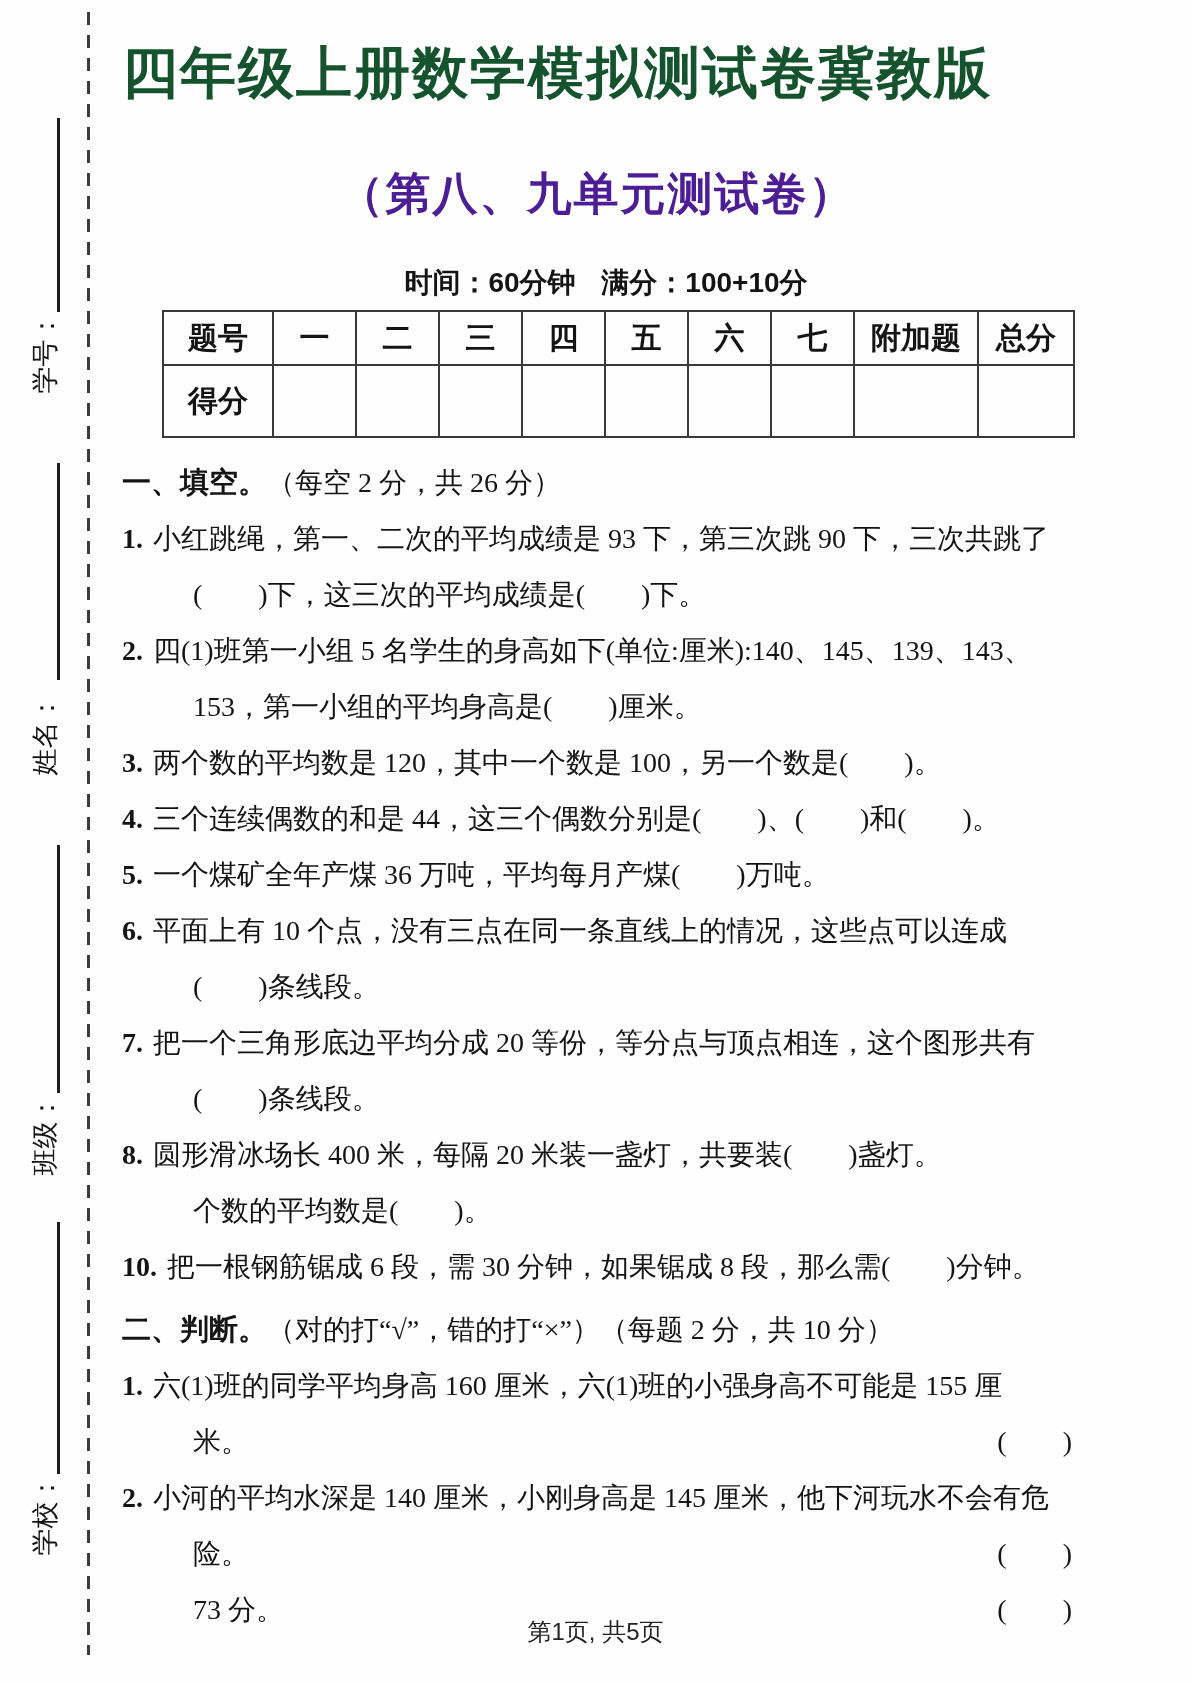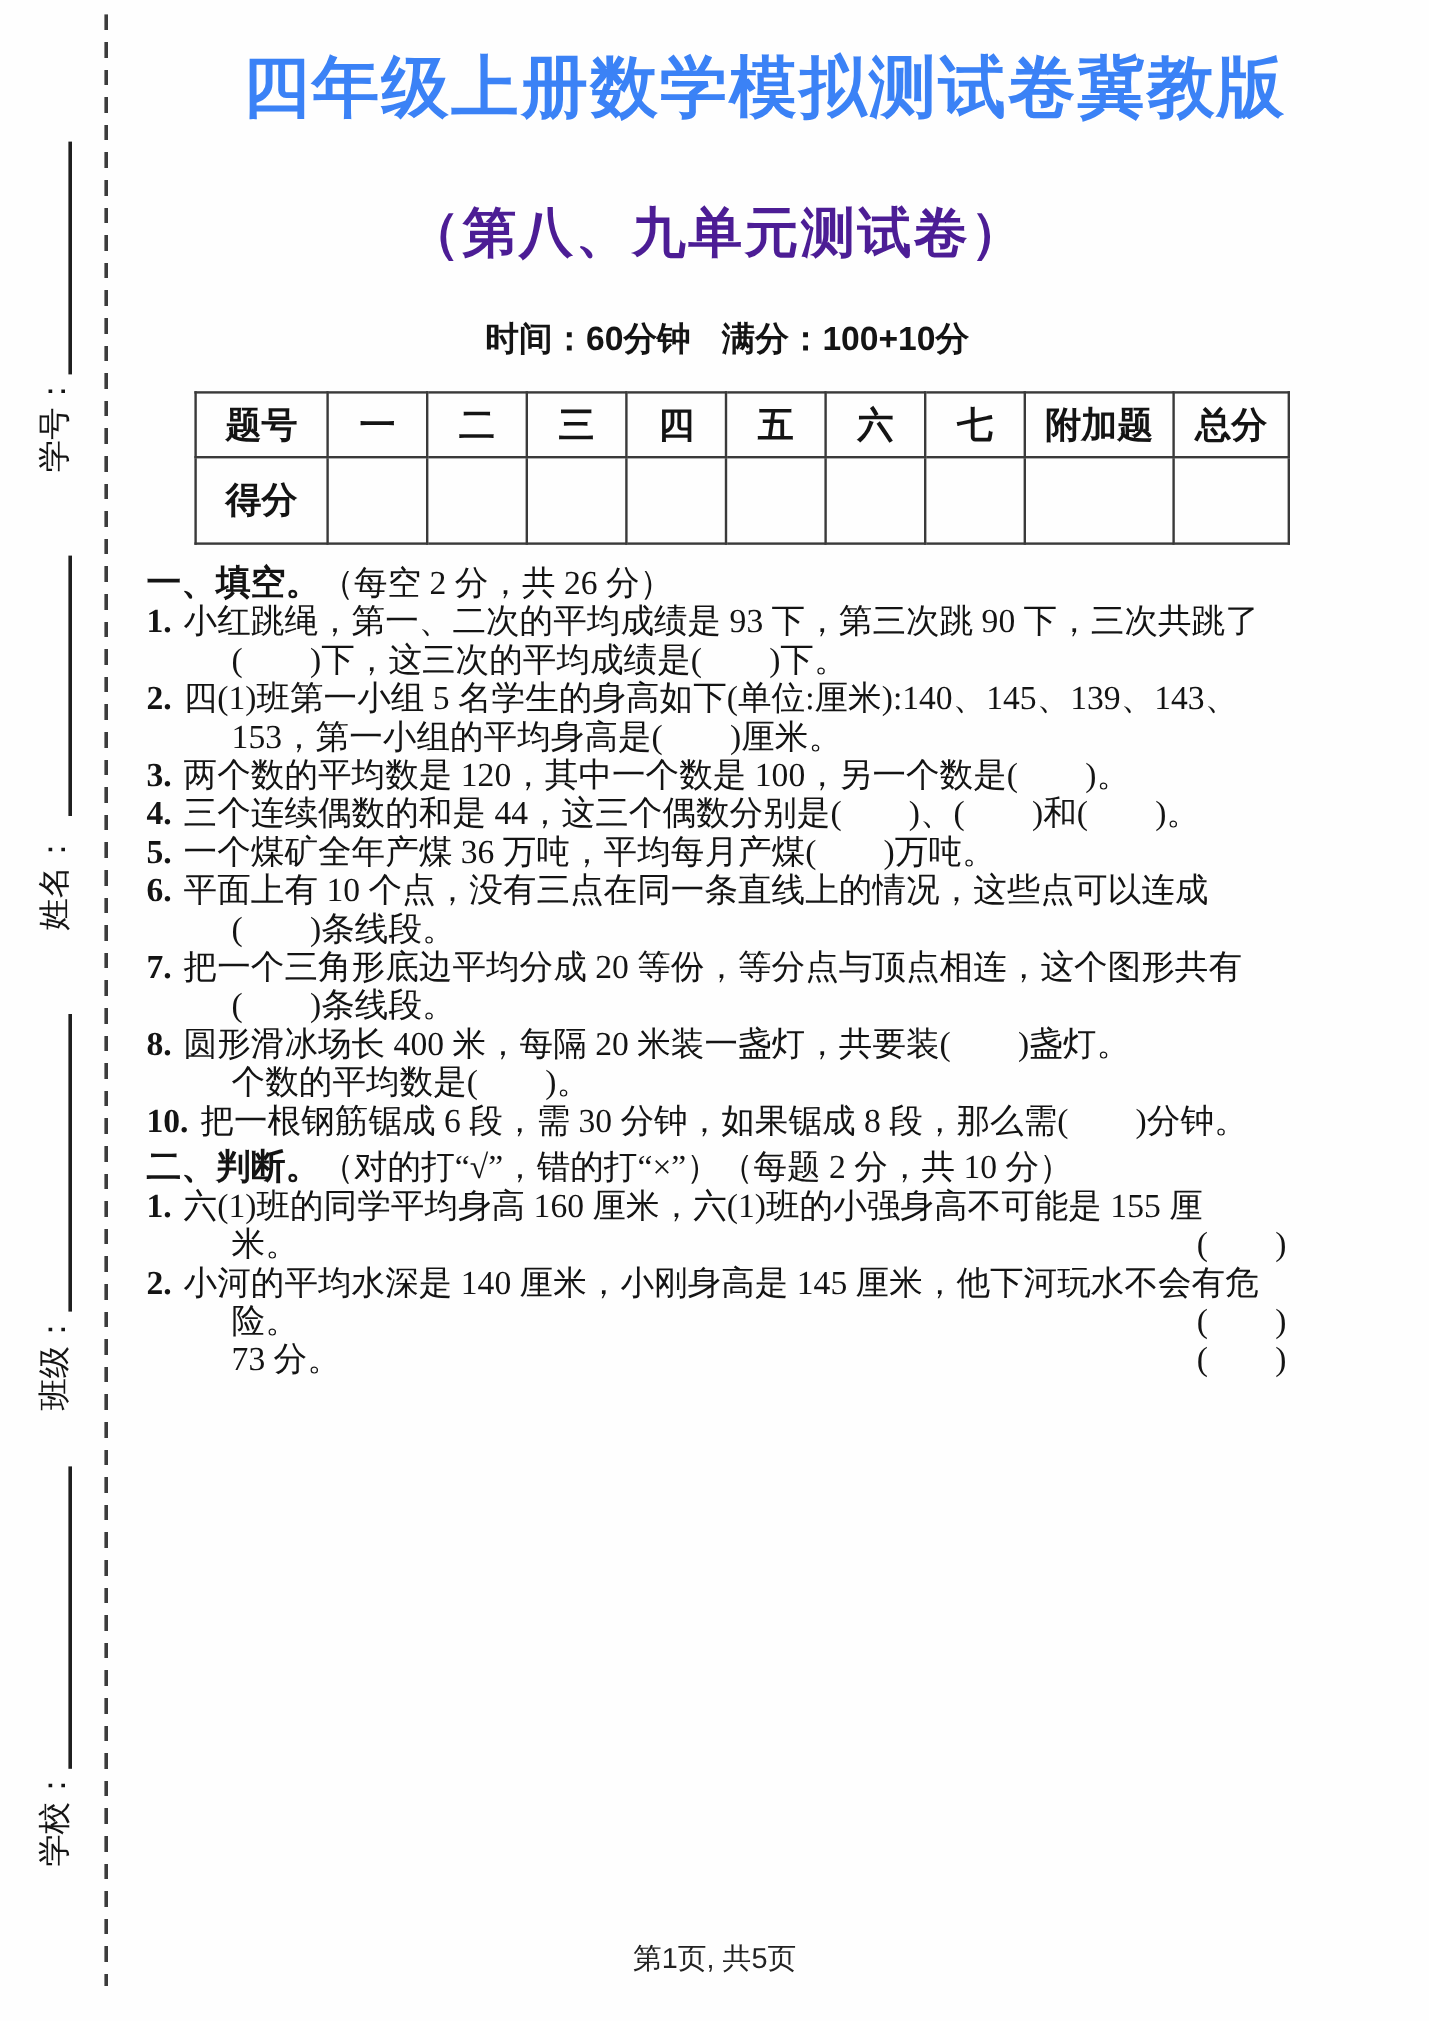--- a/index.html
+++ b/index.html
@@ -23,46 +23,46 @@
     text-align:center;font-size:27px;transform:rotate(-90deg);transform-origin:center;
     white-space:nowrap;
   }
   .sb-label.l1{top:338px;}
   .sb-label.l2{top:720px;}
   .sb-label.l3{top:1120px;}
   .sb-label.l4{top:1500px;}
   
   .content{position:absolute;left:122px;top:36px;width:950px;}
   .title{
-    margin:0;text-align:right;font-family:"Liberation Sans","DejaVu Sans",sans-serif;
-    font-weight:700;font-size:56px;letter-spacing:2px;white-space:nowrap;color:#3b82f6;
+    margin:0;text-align:left;font-family:"Liberation Sans","DejaVu Sans",sans-serif;
+    font-weight:700;font-size:56px;letter-spacing:2px;white-space:nowrap;color:#14532d;
   }
   .subtitle{
     margin:0;padding-top:52px;text-align:center;
     font-family:"Liberation Sans","DejaVu Sans",sans-serif;
     font-weight:700;font-size:45px;letter-spacing:2px;white-space:nowrap;color:#4c1d95;
   }
   .meta{
     margin-top:40px;text-align:center;
     font-family:"Liberation Sans","DejaVu Sans",sans-serif;
     font-weight:700;font-size:28px;white-space:nowrap;
   }
   .meta span{margin-left:18px;}
   
   table.score{
-    margin-left:40px;margin-top:24px;width:911px;border-collapse:collapse;table-layout:fixed;padding-left:37px;
+    margin-left:40px;margin-top:8px;width:911px;border-collapse:collapse;table-layout:fixed;padding-left:37px;
   }
   table.score td{
     border:2px solid #3a3a3a;text-align:center;vertical-align:middle;
     font-weight:700;font-size:30px;padding:0;
   }
   tr.r-head td{height:52px;}
   tr.r-score td{height:70px;}
   
-  .paper-body{margin-top:16px;font-size:28px;line-height:32px;}
+  .paper-body{margin-top:16px;font-size:28px;line-height:56px;}
   .paper-body > div{white-space:nowrap;}
   .sec{font-size:28px;}
   .sec .sec-t{font-weight:700;font-size:29px;}
   .q{}
   .q .qn{font-weight:700;margin-right:10px;}
   .qc{margin-left:71px;}
   .jrow{margin-left:71px;width:879px;display:flex;justify-content:space-between;}
   .sec.s2{margin-top:6px;}
   
   .footer{

